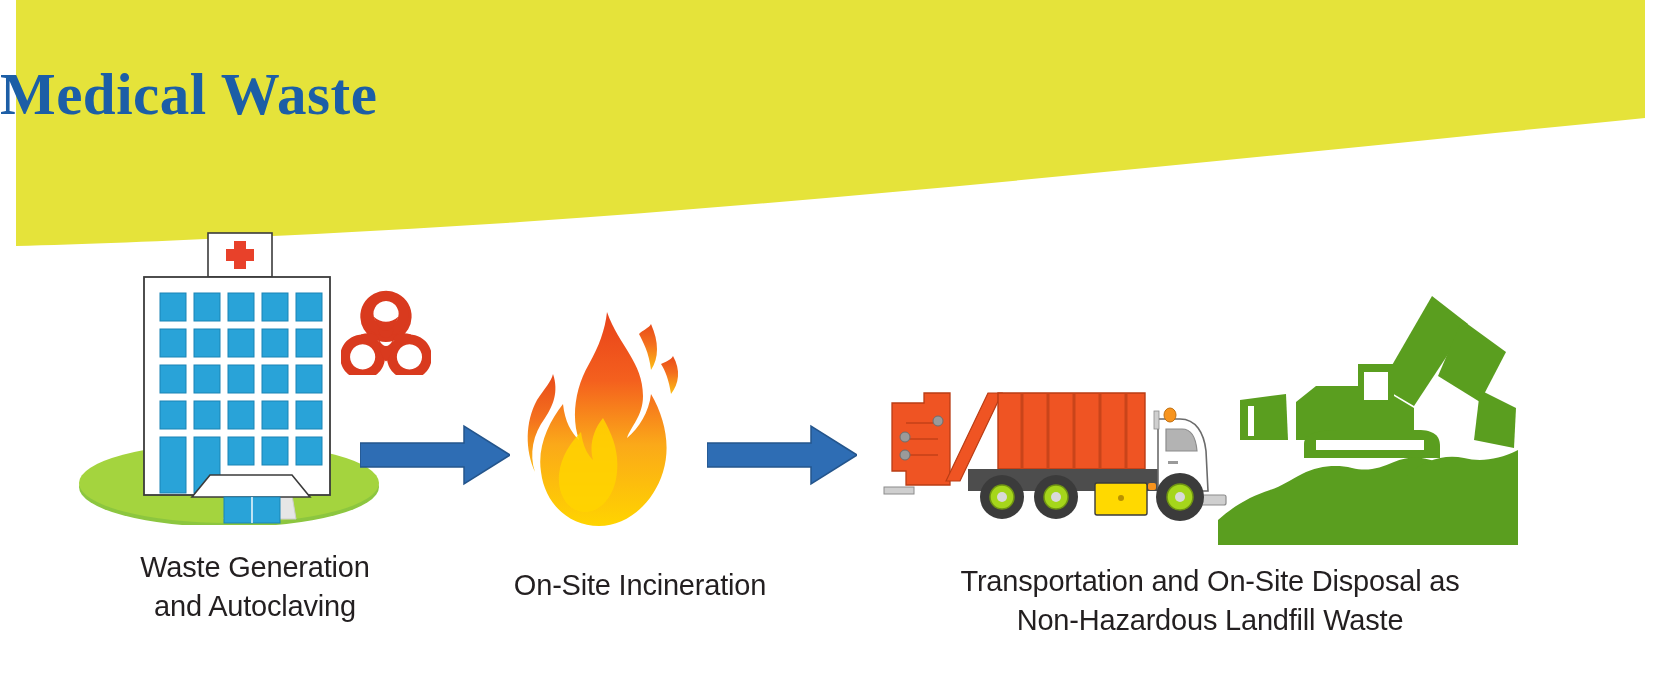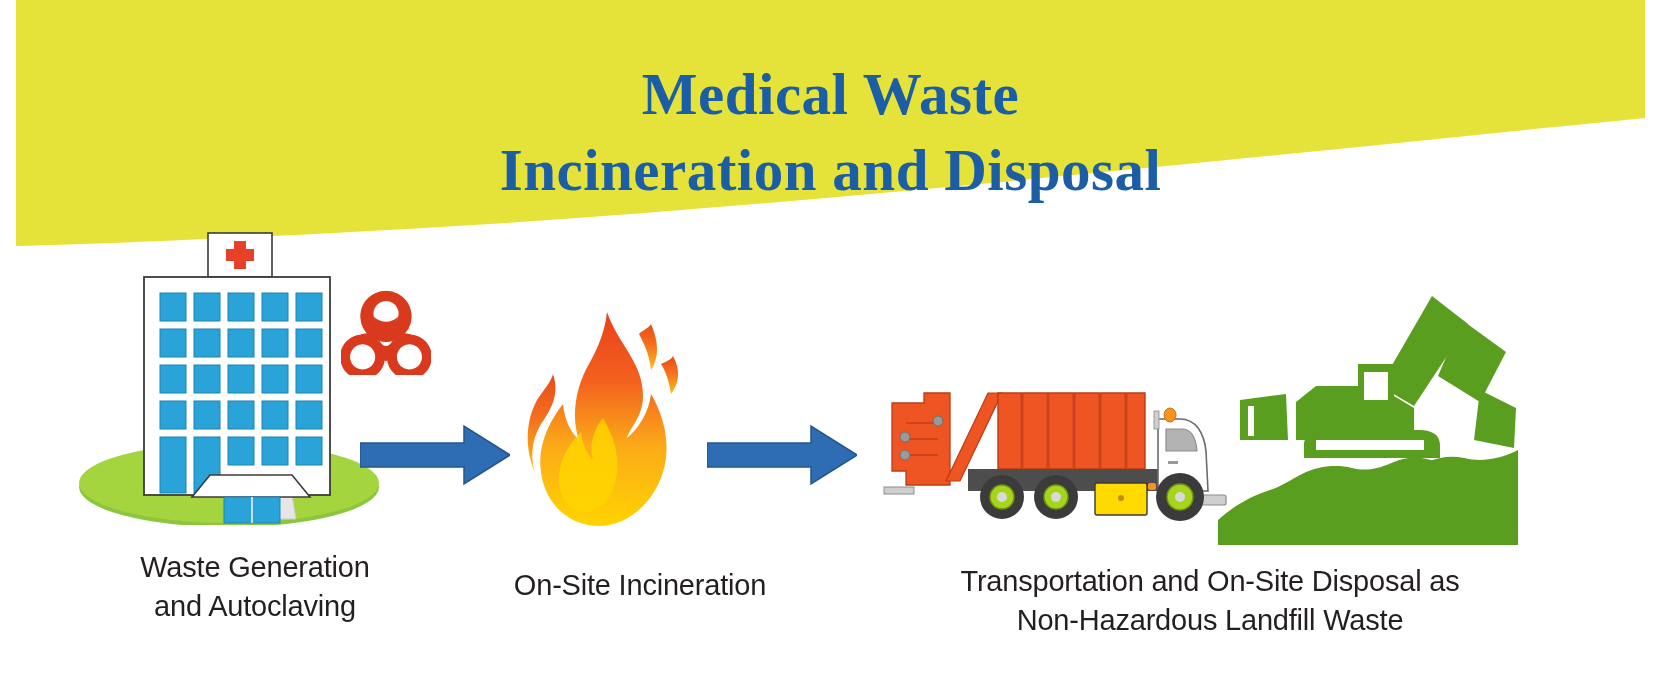--- a/index.html
+++ b/index.html
@@ -24,21 +24,20 @@
     left: 0; top: 0;
     width: 1661px; height: 260px;
     pointer-events: none;
   }
 
   
   .title-block {
     position: absolute;
     left: 0; top: 56px;
     width: 1661px;
-    text-align: center;
     z-index: 5;
   }
   .title-line {
     font-family: "Liberation Serif", "DejaVu Serif", serif;
     font-weight: bold;
     font-size: 59px;
     line-height: 76px;
     letter-spacing: 0.5px;
     color: #1c5ea6;
     white-space: nowrap;
@@ -83,21 +82,20 @@
 <div id="poster">
 
   <div class="banner-wrap">
     <svg width="1661" height="260" viewBox="0 0 1661 260" xmlns="http://www.w3.org/2000/svg">
       <path d="M16,0 L1645,0 L1645,118 C1320,150 900,196 520,222 C330,234 140,243 16,246 Z" fill="#e5e33a"></path>
     </svg>
   </div>
 
   <div class="title-block">
     <div class="title-line">Medical Waste</div>
-    <div class="title-line">Incineration and Disposal</div>
   </div>
 
   <div class="stage">
 
     <div class="node" id="hospital-node">
       <svg width="360" height="300" viewBox="0 0 360 300" xmlns="http://www.w3.org/2000/svg">
 
         <ellipse cx="157" cy="262" rx="150" ry="40" fill="#8cc63f"></ellipse>
         <ellipse cx="157" cy="258" rx="150" ry="40" fill="#a4d43e"></ellipse>
 

